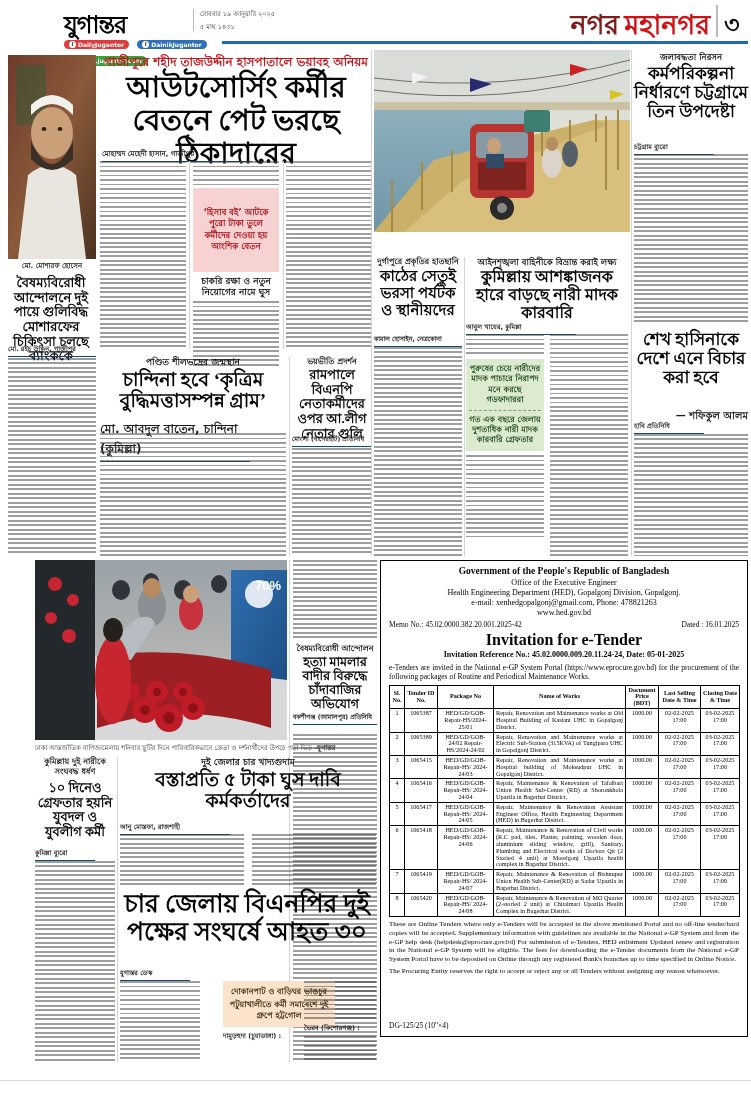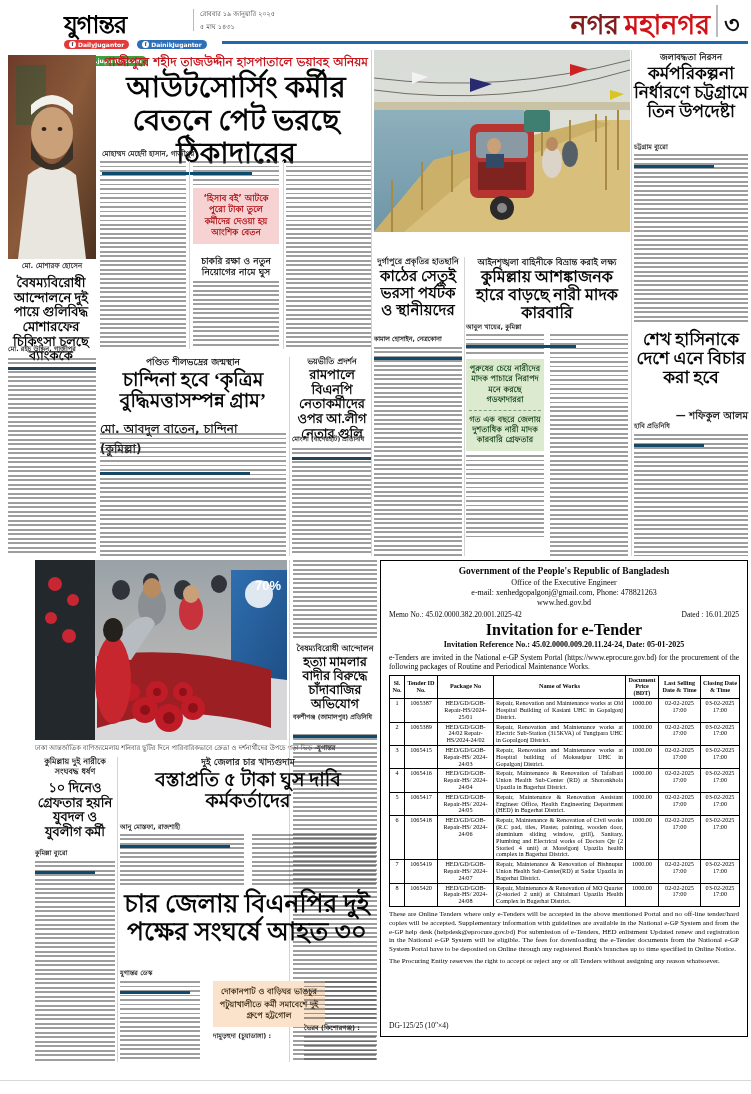--- a/index.html
+++ b/index.html
@@ -5,29 +5,29 @@
   html,body{margin:0;padding:0;background:#fff;}
   #pg{position:relative;width:751px;height:1094px;background:#fff;overflow:hidden;
       font-family:"DejaVu Sans","Liberation Sans",sans-serif;color:#111;}
   .abs{position:absolute;}
   .ctr{text-align:center;}
   .jst{text-align:justify;}
   .hl{font-weight:700;color:#070707;line-height:1.13;font-family:"Liberation Serif","DejaVu Serif",serif;}
   .kk{font-weight:700;color:#151515;line-height:1.2;}
   .redtxt{color:#c8151b;}
   .by{font-weight:700;color:#1c1c1c;}
-  .byu{border-bottom:3px solid #0c4a6e;padding-bottom:12px;}
+  .byu{border-bottom:1px solid #0c4a6e;padding-bottom:1px;}
   .cap{color:#2a2a2a;line-height:1.25;}
   .gk{background-image:repeating-linear-gradient(to bottom,#3d3d3d 0,#3d3d3d 1.8px,rgba(0,0,0,0) 1.8px,rgba(0,0,0,0) 4.5px);opacity:.5;}
   .vr{width:1px;background:#d4d4d4;}
   .pill{display:inline-flex;align-items:center;gap:2px;color:#fff;font-size:6px;font-weight:700;
         border-radius:6px;padding:1px 5px;margin-right:3px;line-height:1.2;}
   .fb{display:inline-block;width:7px;height:7px;border-radius:50%;background:#fff;color:#333;
       font-size:6px;font-weight:700;text-align:center;line-height:7px;font-family:"Liberation Serif",serif;}
-  .box-pink{background:#f6d2d2;color:#b01116;font-weight:700;text-align:center;line-height:1.35;padding:5px 4px;}
+  .box-pink{background:#f6d2d2;color:#b01116;font-weight:700;text-align:center;line-height:1.35;padding:19px 4px;}
   .box-green{background:#dcead0;color:#1d4d1f;font-weight:700;text-align:center;line-height:1.3;padding:5px 3px;}
   .box-green .part2{border-top:1px dashed #7f9f72;margin-top:4px;padding-top:4px;}
   .box-orange{background:#fbe3cb;color:#3a2a12;font-weight:700;text-align:center;line-height:1.3;padding:6px 4px;}
   .tender{font-family:"Liberation Serif","DejaVu Serif",serif;color:#060606;border:1.5px solid #000;background:#fff;}
   .tender .cl{text-align:center;line-height:1.25;}
   .tender table{border-collapse:collapse;width:100%;table-layout:fixed;}
   .tender th,.tender td{border:1px solid #000;font-size:6.2px;line-height:1.1;padding:1px 2px;vertical-align:top;}
   .tender th{font-weight:700;text-align:center;vertical-align:middle;}
   .tdc{text-align:center;}
   .tdj{text-align:justify;}
@@ -93,21 +93,21 @@
   <div class="abs gk" style="left:8px;top:358px;width:88px;height:198px;"></div>
 
   <div class="abs kk redtxt ctr" style="left:100px;top:55px;width:272px;font-size:12px;">গাজীপুরে শহীদ তাজউদ্দীন হাসপাতালে ভয়াবহ অনিয়ম</div>
   <div class="abs hl ctr" style="left:100px;top:71px;width:272px;font-size:29px;">আউটসোর্সিং কর্মীর বেতনে পেট ভরছে ঠিকাদারের</div>
   <div class="abs by byu" style="left:102px;top:148px;width:150px;font-size:7px;">মোহাম্মদ মেহেদী হাসান, গাজীপুর</div>
   <div class="abs gk" style="left:100px;top:161px;width:86px;height:188px;"></div>
   <div class="abs" style="left:190px;top:161px;width:1px;height:188px;"></div>
   <div class="abs" style="left:193px;top:161px;width:86px;height:188px;">
     <div class="gk" style="height:24px;"></div>
     <div class="box-pink" style="margin-top:3px;font-size:8.5px;">‘হিসাব বই’ আটকে পুরো টাকা তুলে কর্মীদের দেওয়া হয় আংশিক বেতন</div>
-    <div class="kk ctr" style="margin-top:12px;font-size:9px;">চাকরি রক্ষা ও নতুন নিয়োগের নামে ঘুস</div>
+    <div class="kk ctr" style="margin-top:4px;font-size:9px;">চাকরি রক্ষা ও নতুন নিয়োগের নামে ঘুস</div>
     <div class="gk" style="height:66px;margin-top:4px;"></div>
   </div>
   <div class="abs gk" style="left:286px;top:161px;width:86px;height:188px;"></div>
   <div class="abs vr" style="left:189px;top:161px;height:188px;"></div>
   <div class="abs vr" style="left:283px;top:161px;height:188px;"></div>
 
   <div class="abs kk ctr" style="left:100px;top:357px;width:186px;font-size:9px;">পণ্ডিত শীলভদ্রের জন্মস্থান</div>
   <div class="abs hl ctr" style="left:100px;top:369px;width:186px;font-size:19px;">চান্দিনা হবে ‘কৃত্রিম বুদ্ধিমত্তাসম্পন্ন গ্রাম’</div>
   <div class="abs by byu" style="left:100px;top:420px;width:150px;font-size:12px;">মো. আবদুল বাতেন, চান্দিনা (কুমিল্লা)</div>
   <div class="abs gk" style="left:100px;top:433px;width:186px;height:123px;"></div>
@@ -277,36 +277,37 @@
 
   <div class="abs kk ctr" style="left:120px;top:757px;width:256px;font-size:9px;">দুই জেলার চার খাদ্যগুদাম</div>
   <div class="abs hl ctr" style="left:120px;top:769px;width:256px;font-size:19px;">বস্তাপ্রতি ৫ টাকা ঘুস দাবি কর্মকর্তাদের</div>
   <div class="abs by byu" style="left:120px;top:822px;width:110px;font-size:6.5px;">আনু মোস্তফা, রাজশাহী</div>
   <div class="abs gk" style="left:120px;top:834px;width:124px;height:52px;"></div>
   <div class="abs gk" style="left:252px;top:834px;width:124px;height:52px;"></div>
 
   <div class="abs hl ctr" style="left:118px;top:890px;width:258px;font-size:25px;">চার জেলায় বিএনপির দুই পক্ষের সংঘর্ষে আহত ৩০</div>
   <div class="abs by byu" style="left:120px;top:968px;width:70px;font-size:6.5px;">যুগান্তর ডেস্ক</div>
   <div class="abs gk" style="left:120px;top:981px;width:80px;height:81px;"></div>
-  <div class="abs" style="left:213px;top:981px;width:112px;height:81px;">
+  <div class="abs" style="left:223px;top:981px;width:112px;height:81px;">
     <div class="box-orange" style="font-size:8px;">
       <div>দোকানপাট ও বাড়িঘর ভাঙচুর</div>
       <div style="margin-top:3px;">পটুয়াখালীতে কর্মী সমাবেশে দুই গ্রুপে হট্টগোল</div>
     </div>
     <div class="by" style="font-size:6.5px;margin-top:4px;">দামুড়হুদা (চুয়াডাঙ্গা) :</div>
   </div>
   <div class="abs" style="left:304px;top:981px;width:72px;height:81px;">
     <div class="gk" style="height:40px;"></div>
     <div class="by" style="font-size:6.5px;margin-top:2px;">ভৈরব (কিশোরগঞ্জ) :</div>
     <div class="gk" style="height:26px;margin-top:2px;"></div>
   </div>
 
   <div class="abs tender" style="left:380px;top:560px;width:368px;height:477px;padding:5px 8px;box-sizing:border-box;">
     <div class="cl" style="font-size:9.5px;font-weight:700;">Government of the People's Republic of Bangladesh</div>
     <div class="cl" style="font-size:8px;">Office of the Executive Engineer</div>
+    <div class="cl" style="font-size:8px;">Health Engineering Department (HED), Gopalgonj Division, Gopalgonj.</div>
     <div class="cl" style="font-size:8px;">e-mail: xenhedgopalgonj@gmail.com, Phone: 478821263</div>
     <div class="cl" style="font-size:8px;">www.hed.gov.bd</div>
     <div style="display:flex;justify-content:space-between;font-size:7.5px;margin-top:2px;">
       <span>Memo No.: 45.02.0000.382.20.001.2025-42</span>
       <span>Dated : 16.01.2025</span>
     </div>
     <div class="cl" style="font-size:16px;font-weight:700;margin-top:1px;">Invitation for e-Tender</div>
     <div class="cl" style="font-size:8px;font-weight:700;">Invitation Reference No.: 45.02.0000.009.20.11.24-24,  Date: 05-01-2025</div>
     <div class="note" style="font-size:7.5px;">e-Tenders are invited in the National e-GP System Portal (https://www.eprocure.gov.bd) for the procurement of the following packages of Routine and Periodical Maintenance Works.</div>
 

